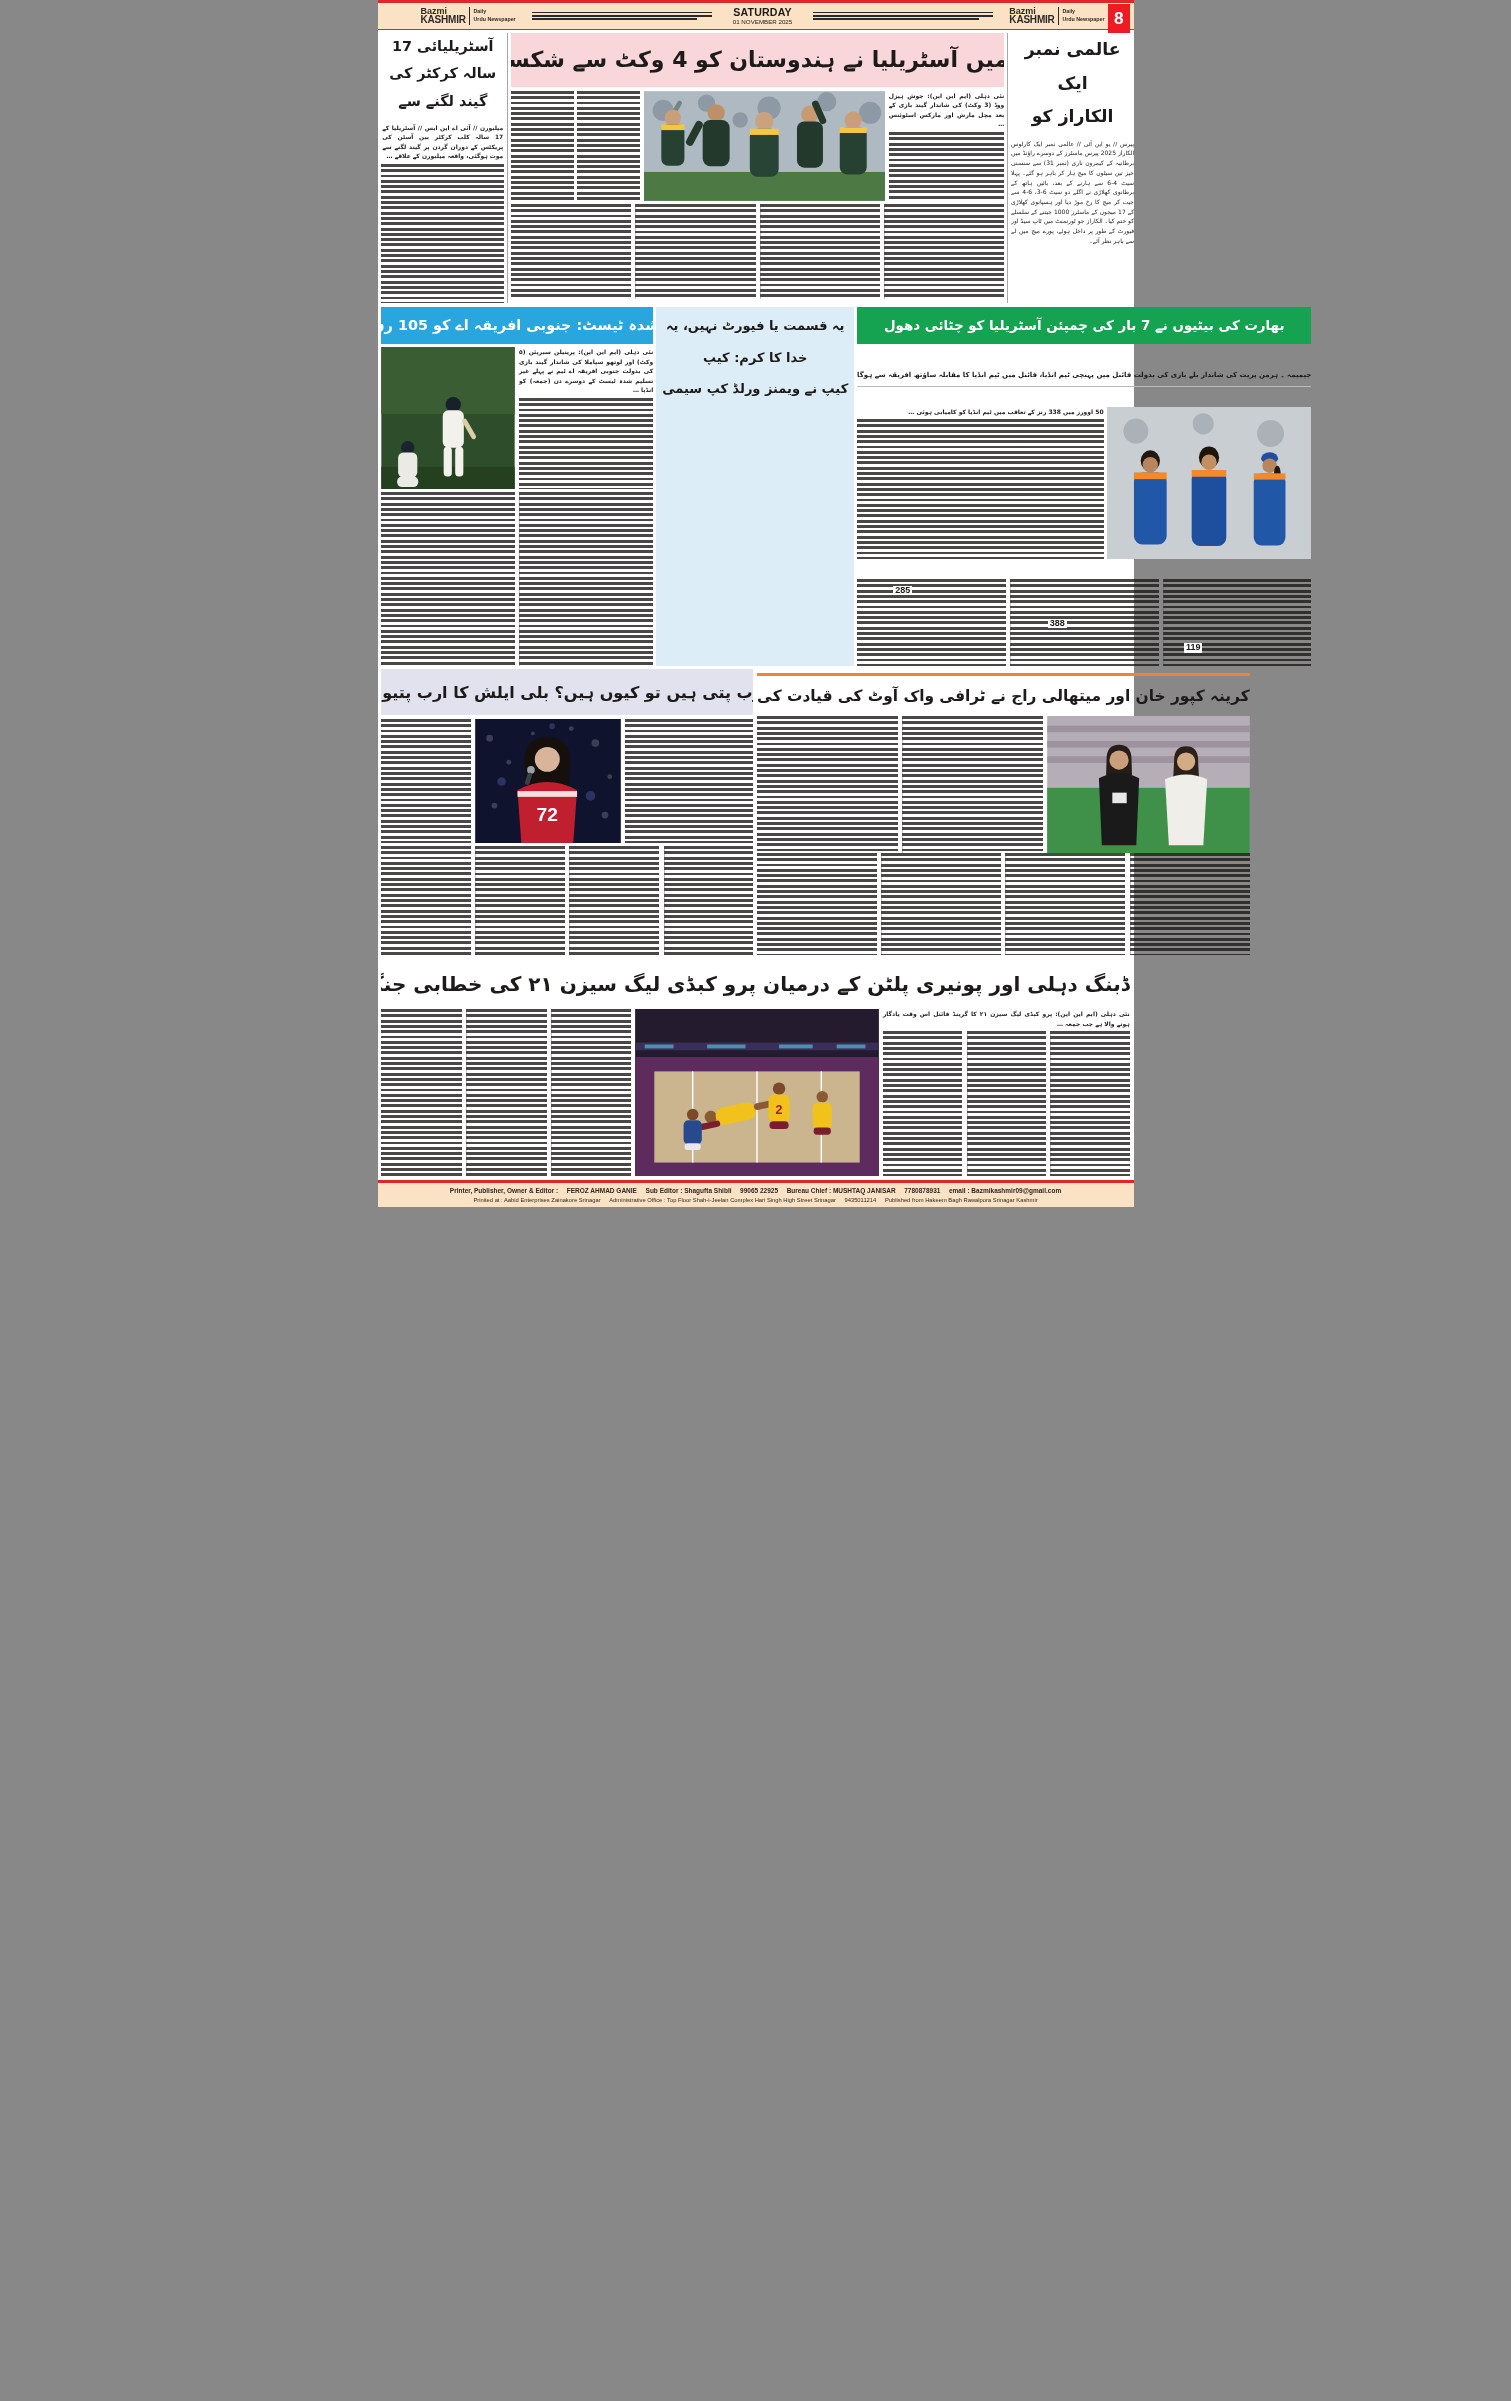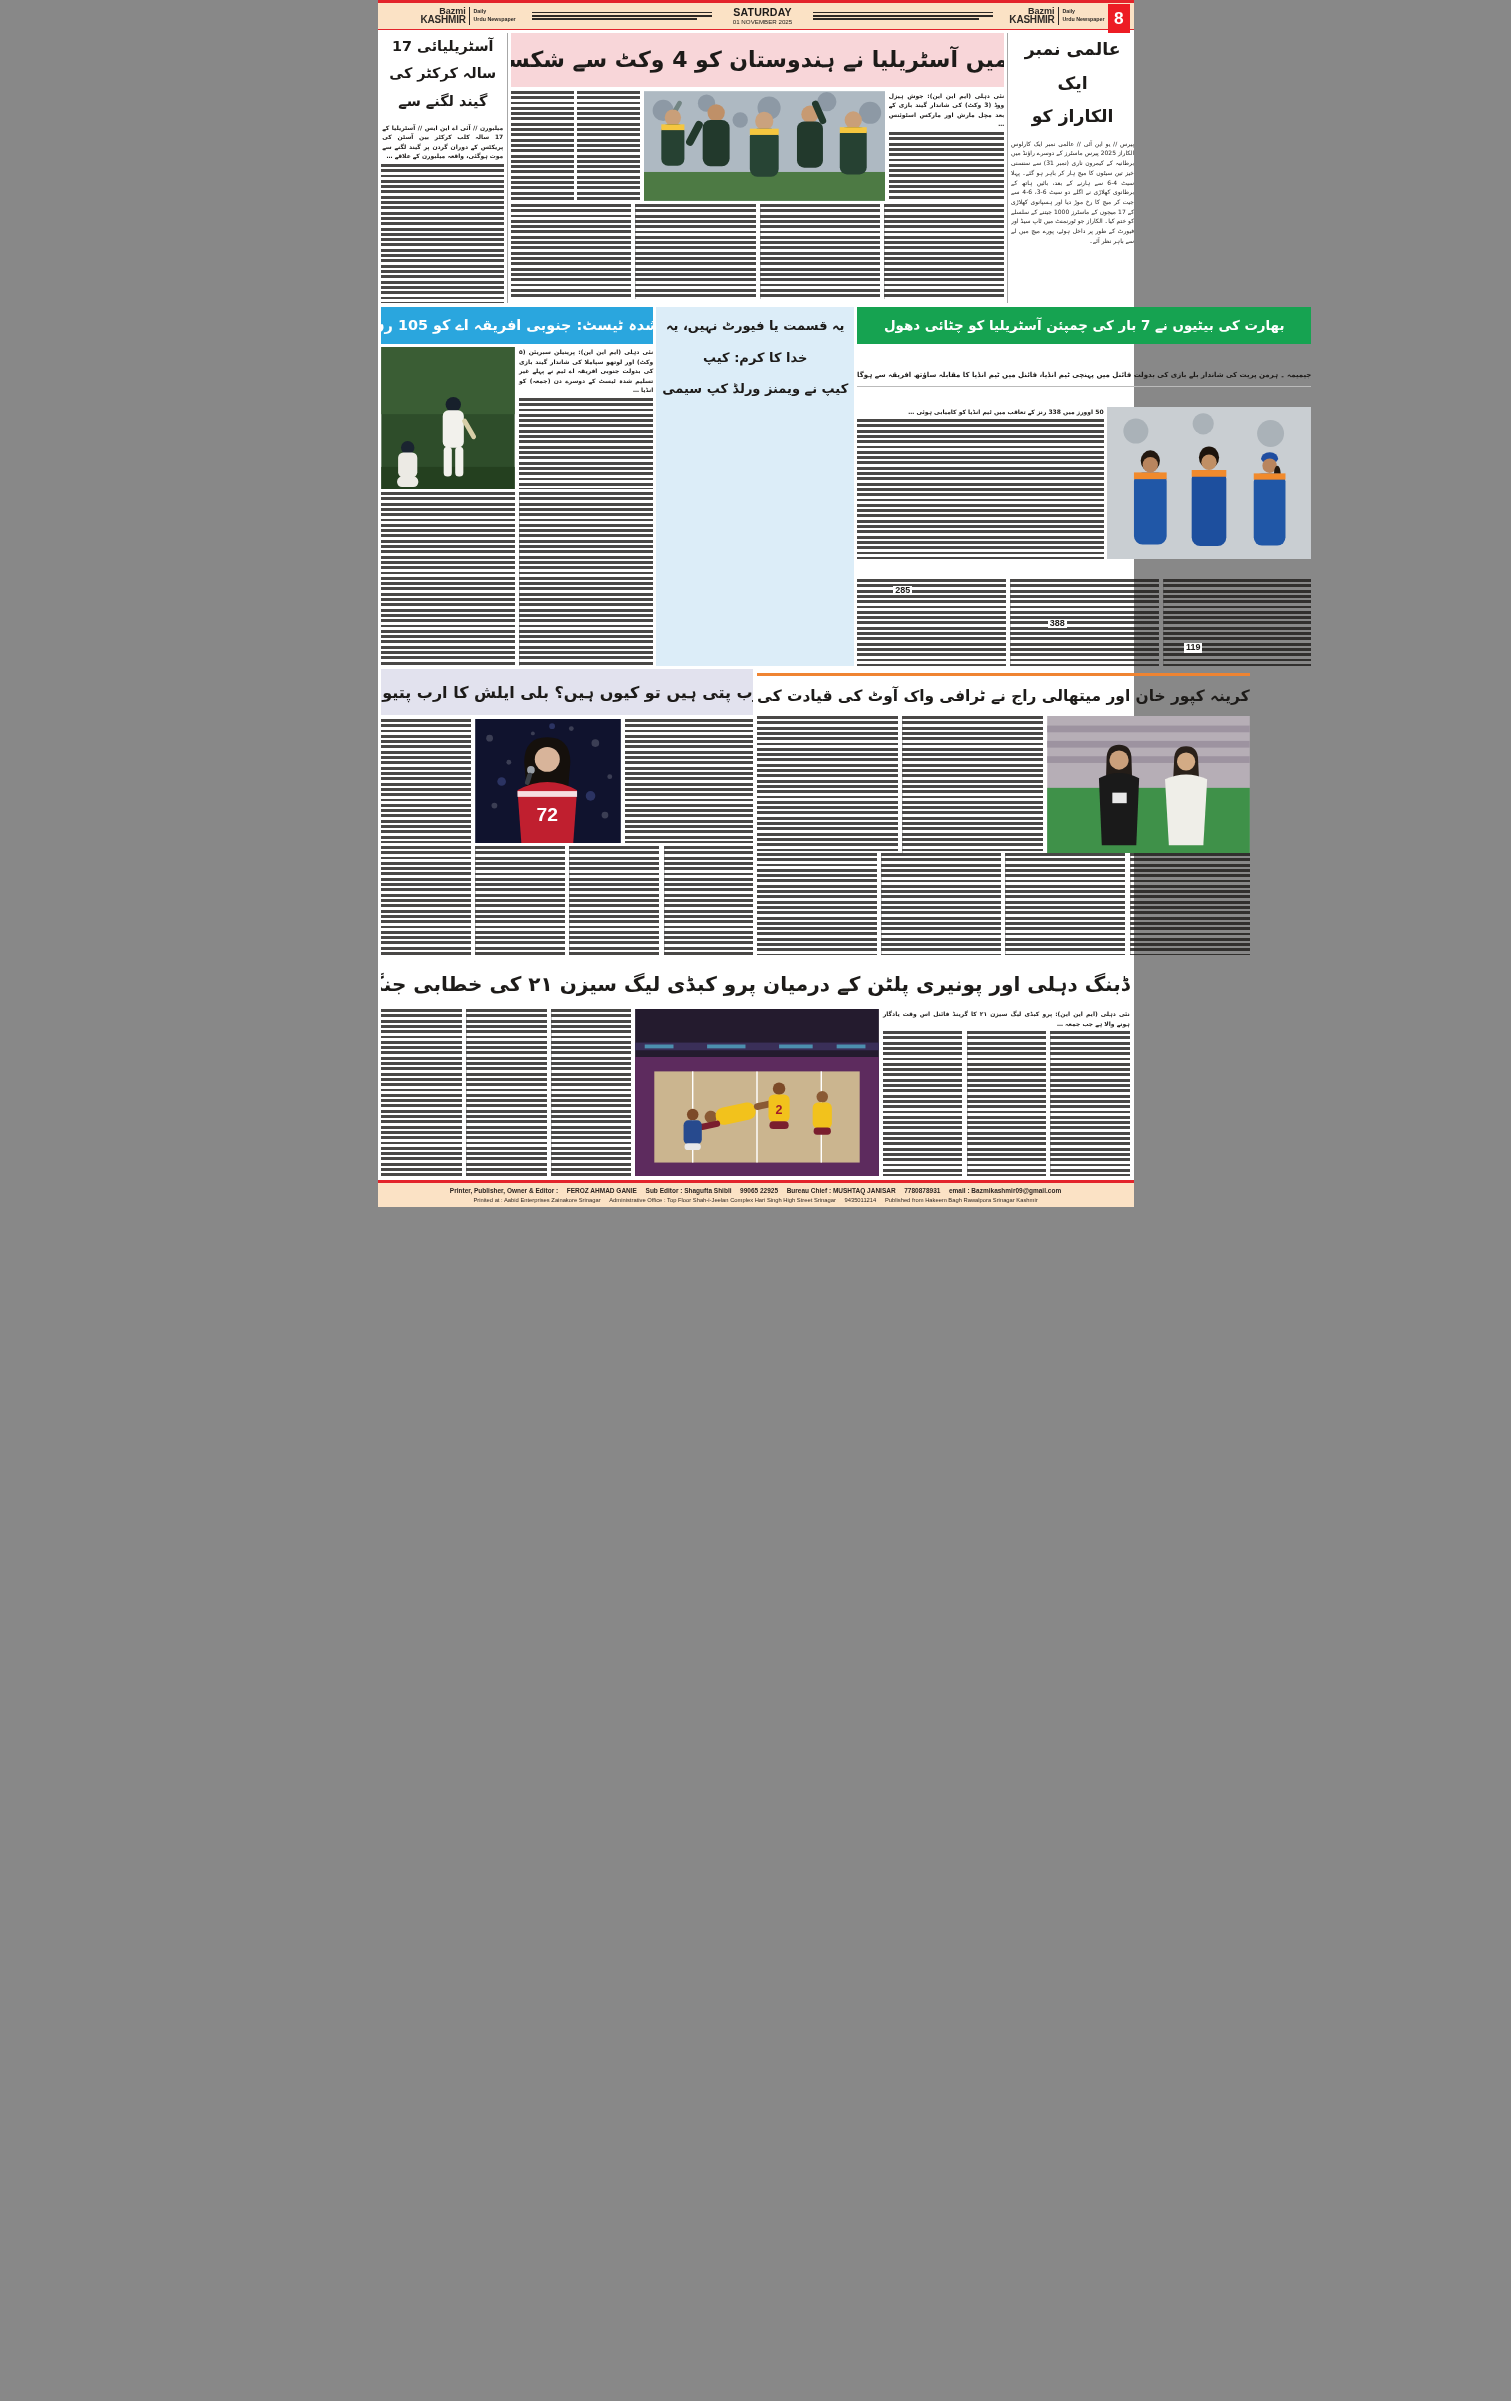--- a/index.html
+++ b/index.html
@@ -9,21 +9,21 @@
   }
   *{box-sizing:border-box;margin:0;padding:0}
   body{background:#888;font-family:"Liberation Sans","DejaVu Sans",sans-serif;color:var(--ink)}
   .page{width:756px;margin:0 auto;background:#fff;padding-bottom:0}
 
   
   .topline{height:2.9px;background:var(--red)}
   .mast{height:27px;background:var(--band);border-bottom:1.9px solid var(--red);
         display:flex;align-items:center;position:relative;padding:0 29px 0 43px}
   .brand{display:flex;align-items:center;gap:3.4px;white-space:nowrap}
-  .brand-name{text-align:right;font-weight:bold;line-height:.95;color:#2d2926}
+  .brand-name{text-align:left;font-weight:bold;line-height:.95;color:#2d2926}
   .brand-name .b1{font-size:9px;display:block}
   .brand-name .b2{font-size:10px;display:block;letter-spacing:-0.2px}
   .brand-divider{width:1px;height:17.3px;background:#2d2926}
   .brand-tag{font-weight:bold;font-size:5.3px;line-height:1.45;color:#2d2926}
   .deco{flex:1;display:flex;flex-direction:column;gap:1.9px;padding:0 16.3px}
   .deco i{display:block;height:1.4px;background:#2d2926}
   .deco i:last-child{width:92%}
   .date-block{text-align:center;padding:0 4.8px;line-height:1.05}
   .day{font-size:10.6px;font-weight:bold;letter-spacing:0.2px}
   .date{font-size:6.2px;margin-top:1px}

